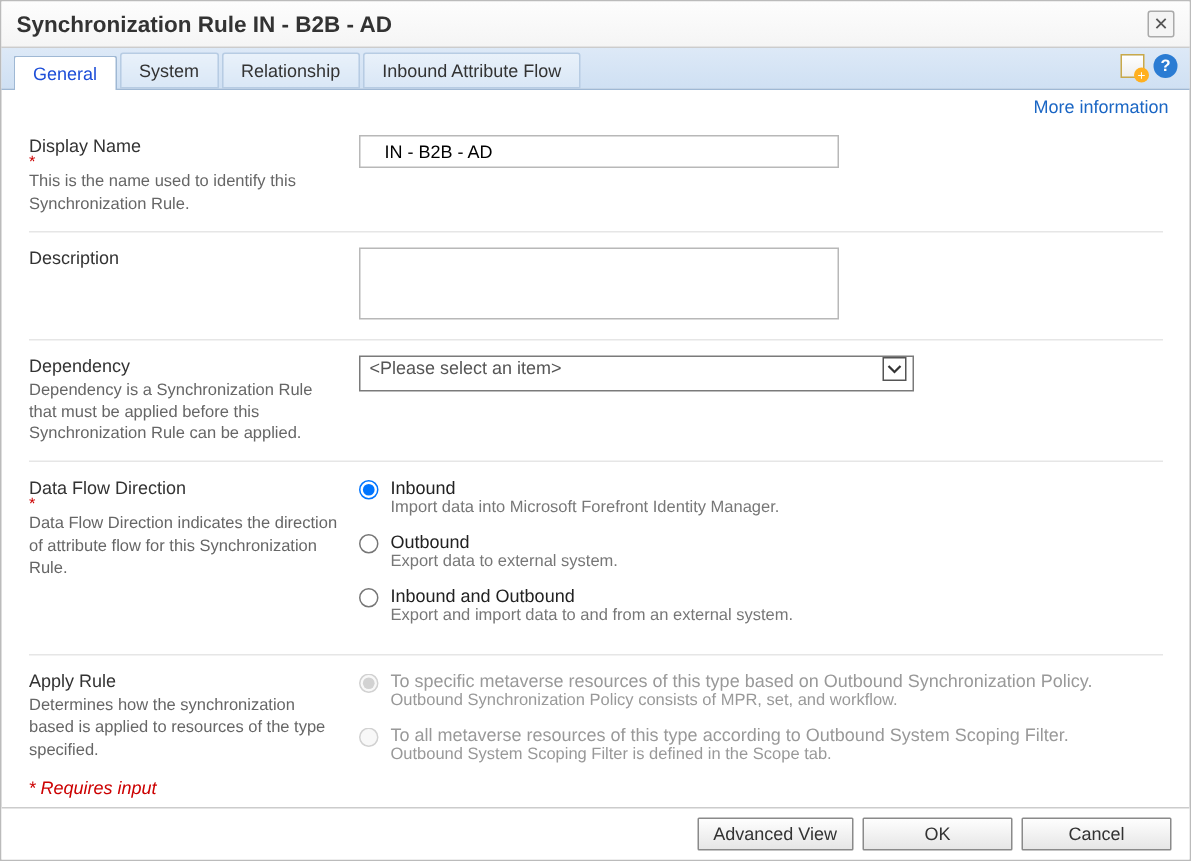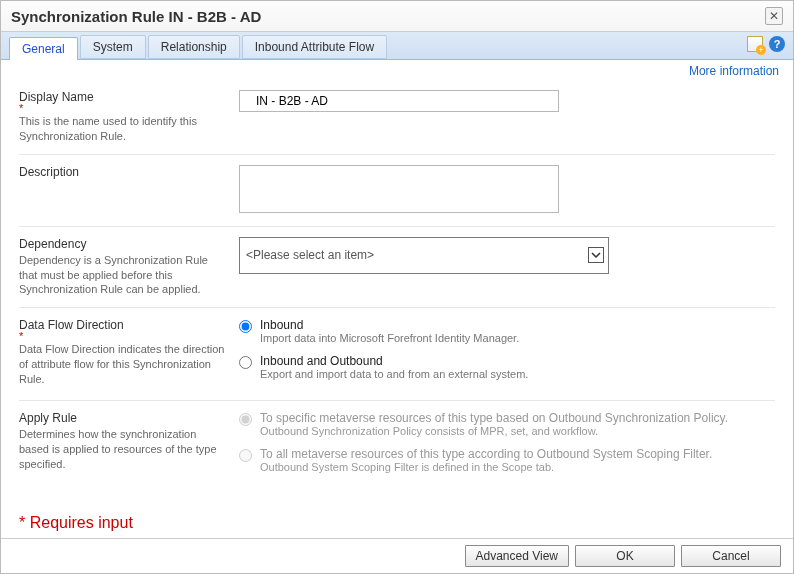--- a/index.html
+++ b/index.html
@@ -22,29 +22,29 @@
   .body { flex: 1; overflow: auto; padding: 0 18px; }
   .row { display: flex; border-bottom: 1px solid #e6e6e6; padding: 10px 0; gap: 10px; }
   .row:last-of-type { border-bottom: none; }
   .left { width: 210px; flex-shrink: 0; }
   .left .label { font-size: 12px; color: #333; }
   .left .req { color: #c00; font-size: 11px; line-height: 8px; }
   .left .hint { font-size: 11px; color: #666; margin-top: 2px; line-height: 1.35; }
   .right { flex: 1; }
   .textin { width: 320px; height: 22px; border: 1px solid #b8b8b8; background: #fff; padding: 2px 16px; font-size: 12px; font-family: inherit; }
   .textarea { width: 320px; height: 48px; border: 1px solid #b8b8b8; background: #fff; resize: none; font-family: inherit; font-size: 12px; padding: 3px 6px; }
-  .select-wrap { width: 370px; height: 37px; border: 1px solid #7a7a7a; background: #fff; display: flex; align-items: center; justify-content: space-between; padding: 0 4px 0 6px; cursor: pointer; font-size: 12px; color: #555; }
+  .select-wrap { width: 370px; height: 24px; border: 1px solid #7a7a7a; background: #fff; display: flex; justify-content: space-between; padding: 0 4px 0 6px; cursor: pointer; font-size: 12px; color: #555; }
   .select-arrow { width: 16px; height: 16px; border: 1px solid #555; display: inline-flex; align-items: center; justify-content: center; }
   .select-arrow svg { display:block; }
   .opt { display: flex; align-items: flex-start; gap: 8px; margin-bottom: 10px; }
   .opt input[type=radio] { margin-top: 2px; cursor: pointer; }
   .opt .opt-label { font-size: 12px; color: #222; }
   .opt .opt-hint { font-size: 11px; color: #777; }
   .opt.disabled .opt-label, .opt.disabled .opt-hint { color: #999; }
-  .required-note { color: #c00; font-size: 16px; padding: 4px 18px 6px; }
+  .required-note { color: #c00; font-size: 12px; padding: 4px 18px 6px; font-style: italic; }
   .footer { border-top: 1px solid #ccc; padding: 6px 12px; display: flex; justify-content: flex-end; gap: 6px; background: #fff; }
   .btn { min-width: 100px; height: 22px; border: 1px solid #8a8a8a; background: linear-gradient(#fefefe,#e6e6e6); font-size: 12px; cursor: pointer; padding: 0 10px; color:#333; border-radius:1px; }
 </style>
 </head>
 <body>
 
 <div class="window">
 
   <div class="titlebar">
     <h1>Synchronization Rule IN - B2B - AD</h1>
@@ -117,20 +117,27 @@
         <div class="opt">
           <input type="radio" name="df" checked="" style="">
           <div>
             <div class="opt-label">Inbound</div>
             <div class="opt-hint">Import data into Microsoft Forefront Identity Manager.</div>
           </div>
         </div>
         <div class="opt">
           <input type="radio" name="df" style="">
           <div>
+            <div class="opt-label">Outbound</div>
+            <div class="opt-hint">Export data to external system.</div>
+          </div>
+        </div>
+        <div class="opt">
+          <input type="radio" name="df" style="">
+          <div>
             <div class="opt-label">Inbound and Outbound</div>
             <div class="opt-hint">Export and import data to and from an external system.</div>
           </div>
         </div>
       </div>
     </div>
 
     <div class="row">
       <div class="left">
         <div class="label">Apply Rule</div>

